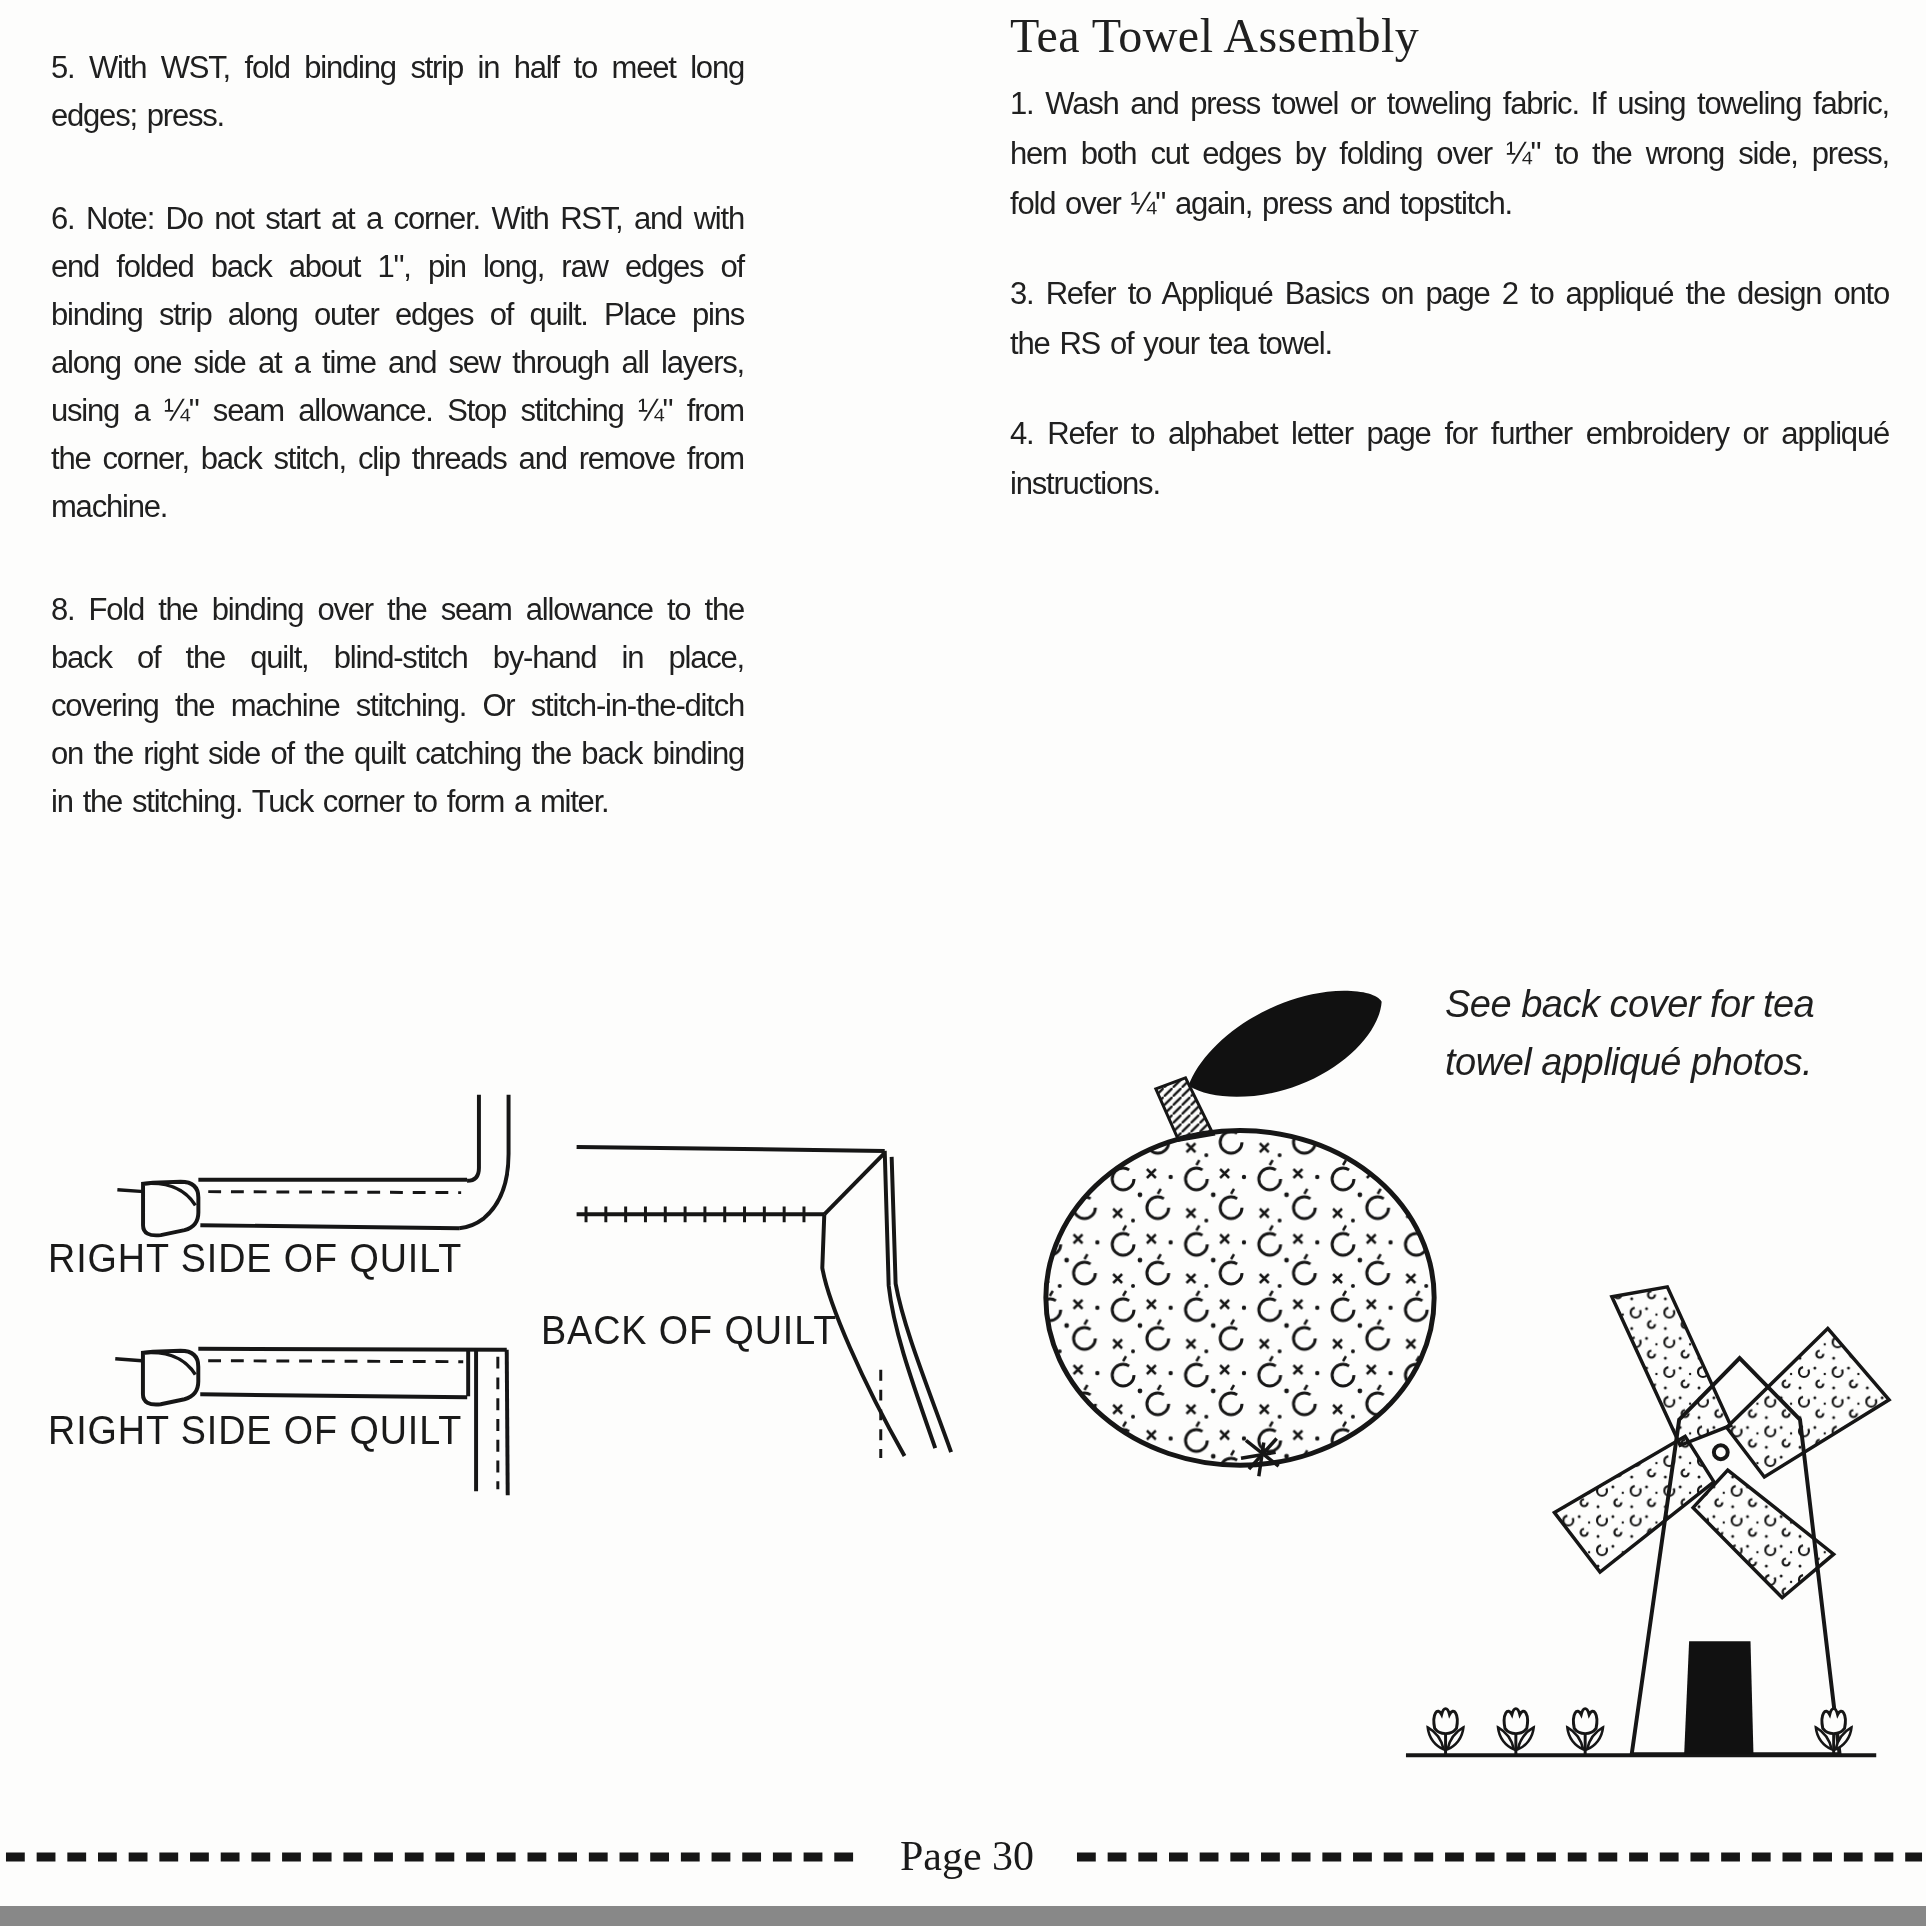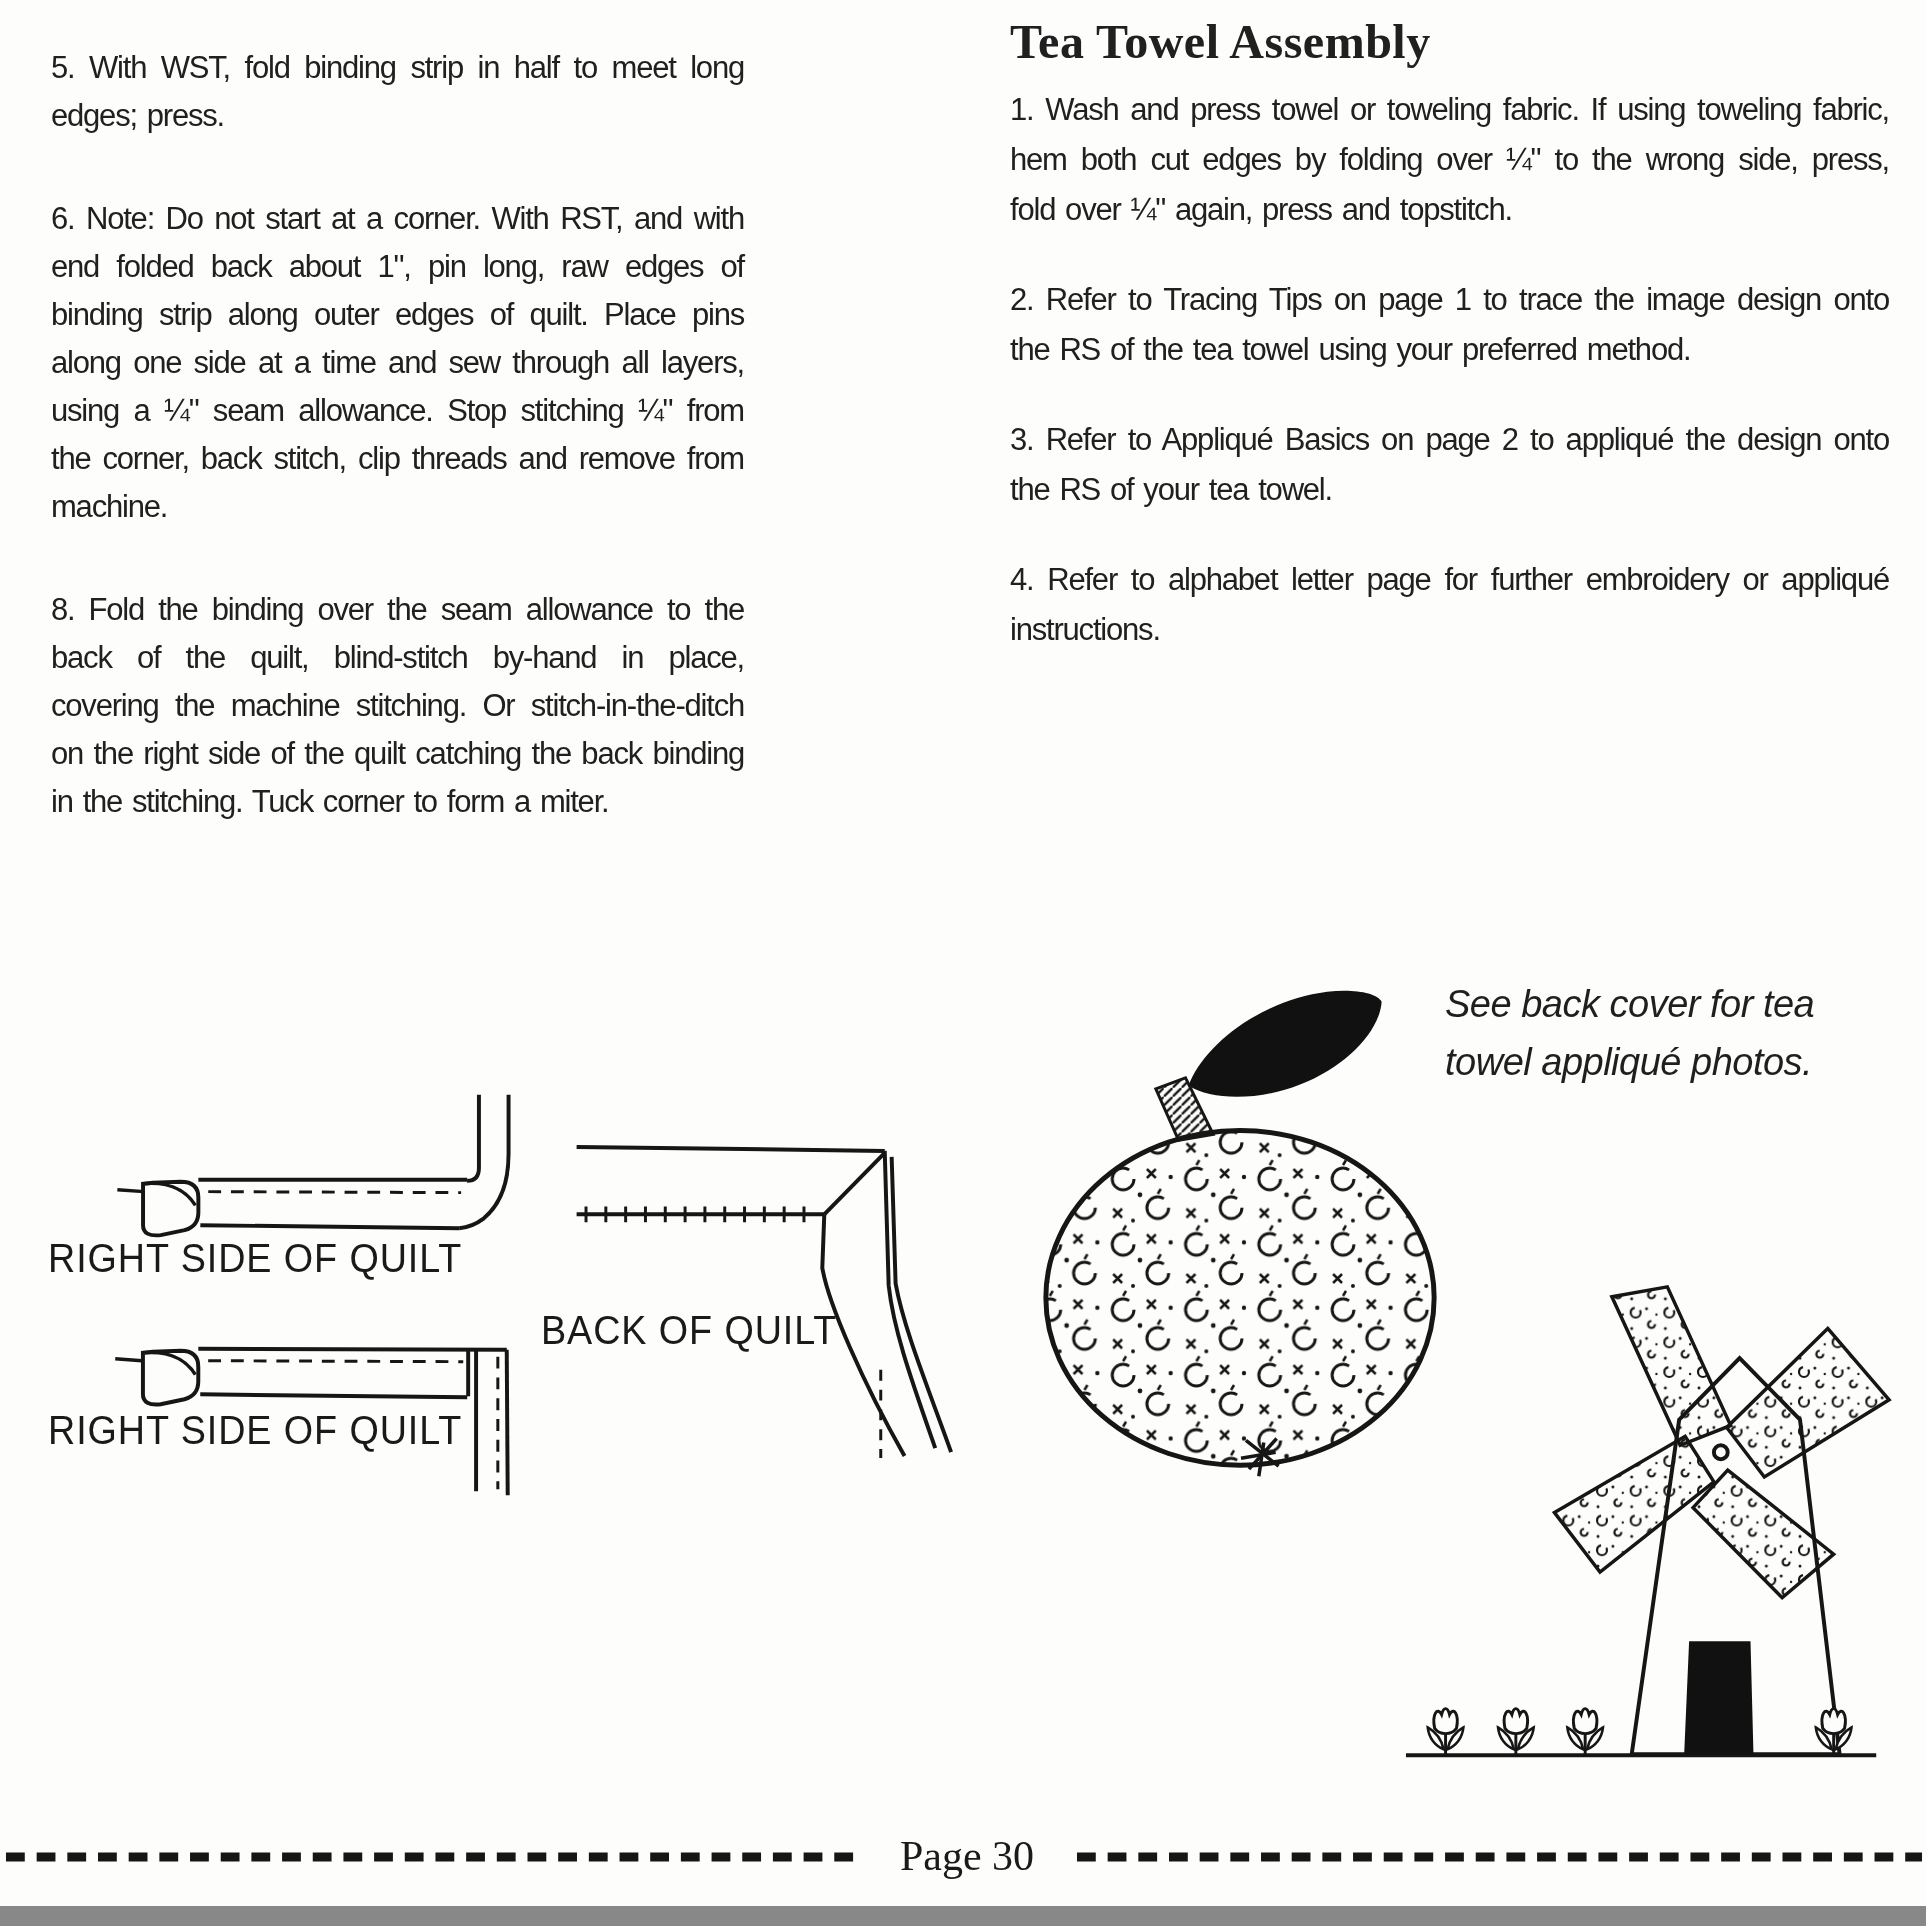--- a/index.html
+++ b/index.html
@@ -8,22 +8,22 @@
     background:#fdfdfc; color:#202020; overflow:hidden;
     font-family:"Liberation Sans", sans-serif;
   }
   .col { position:absolute; text-align:justify; }
   .col p {
     margin:0 0 55px 0; font-size:31px; line-height:48px;
     letter-spacing:-1.2px; word-spacing:2.5px;
   }
   .col-right p { line-height:50px; margin-bottom:40px; }
   .heading {
-    font-family:"Liberation Serif", serif; font-weight:700;
-    font-size:48px; margin:6px 0 16px 0; letter-spacing:0.5px;
+    font-family:"Liberation Serif", serif; font-weight:400;
+    font-size:48px; margin:0 0 16px 0; letter-spacing:0.5px;
     text-align:left;
   }
   .diagram-label {
     position:absolute; font-size:41px; letter-spacing:1px; white-space:nowrap;
     transform:scaleX(0.92); transform-origin:left center; color:#1a1a1a;
   }
   .note {
     position:absolute; font-style:italic; font-size:38px; line-height:58px;
     letter-spacing:-0.5px; color:#1f1f1f;
   }
@@ -41,21 +41,20 @@
 
   <div class="col" style="left:51px; top:44px; width:693px;">
     <p>5. With WST, fold binding strip in half to meet long edges; press.</p>
     <p>6. Note: Do not start at a corner. With RST, and with end folded back about 1", pin long, raw edges of binding strip along outer edges of quilt. Place pins along one side at a time and sew through all layers, using a ¼" seam allowance. Stop stitching ¼" from the corner, back stitch, clip threads and remove from machine.</p>
     <p>8. Fold the binding over the seam allowance to the back of the quilt, blind-stitch by-hand in place, covering the machine stitching. Or stitch-in-the-ditch on the right side of the quilt catching the back binding in the stitching. Tuck corner to form a miter.</p>
   </div>
 
   <div class="col col-right" style="left:1010px; top:8px; width:879px;">
     <h1 class="heading">Tea Towel Assembly</h1>
     <p>1.  Wash and press towel or toweling fabric. If using toweling fabric, hem both cut edges by folding over ¼" to the wrong side, press, fold over ¼" again, press and topstitch.</p>
-    <p>2.  Refer to Tracing Tips on page 1 to trace the image design onto the RS of the tea towel using your preferred method.</p>
     <p>3.  Refer to Appliqué Basics on page 2 to appliqué the design onto the RS of your tea towel.</p>
     <p>4.  Refer to alphabet letter page for further embroidery or appliqué instructions.</p>
   </div>
 
   <div class="note" style="left:1445px; top:975px; width:465px;">See back cover for tea towel appliqué photos.</div>
 
   <svg style="left:87px; top:1081px;" width="446" height="163" viewBox="0 0 450 165">
     <path class="ink" stroke-width="3.5" d="M30,110 L57,112"></path>
     <path class="ink" stroke-width="4" d="M56,104 L56,146 Q56,158 74,156 L98,151 Q112,147 112,133 L112,118 Q112,102 94,102 L66,103 Z"></path>
     <path class="ink" stroke-width="3.5" d="M56,104 C78,102 98,108 109,126"></path>

